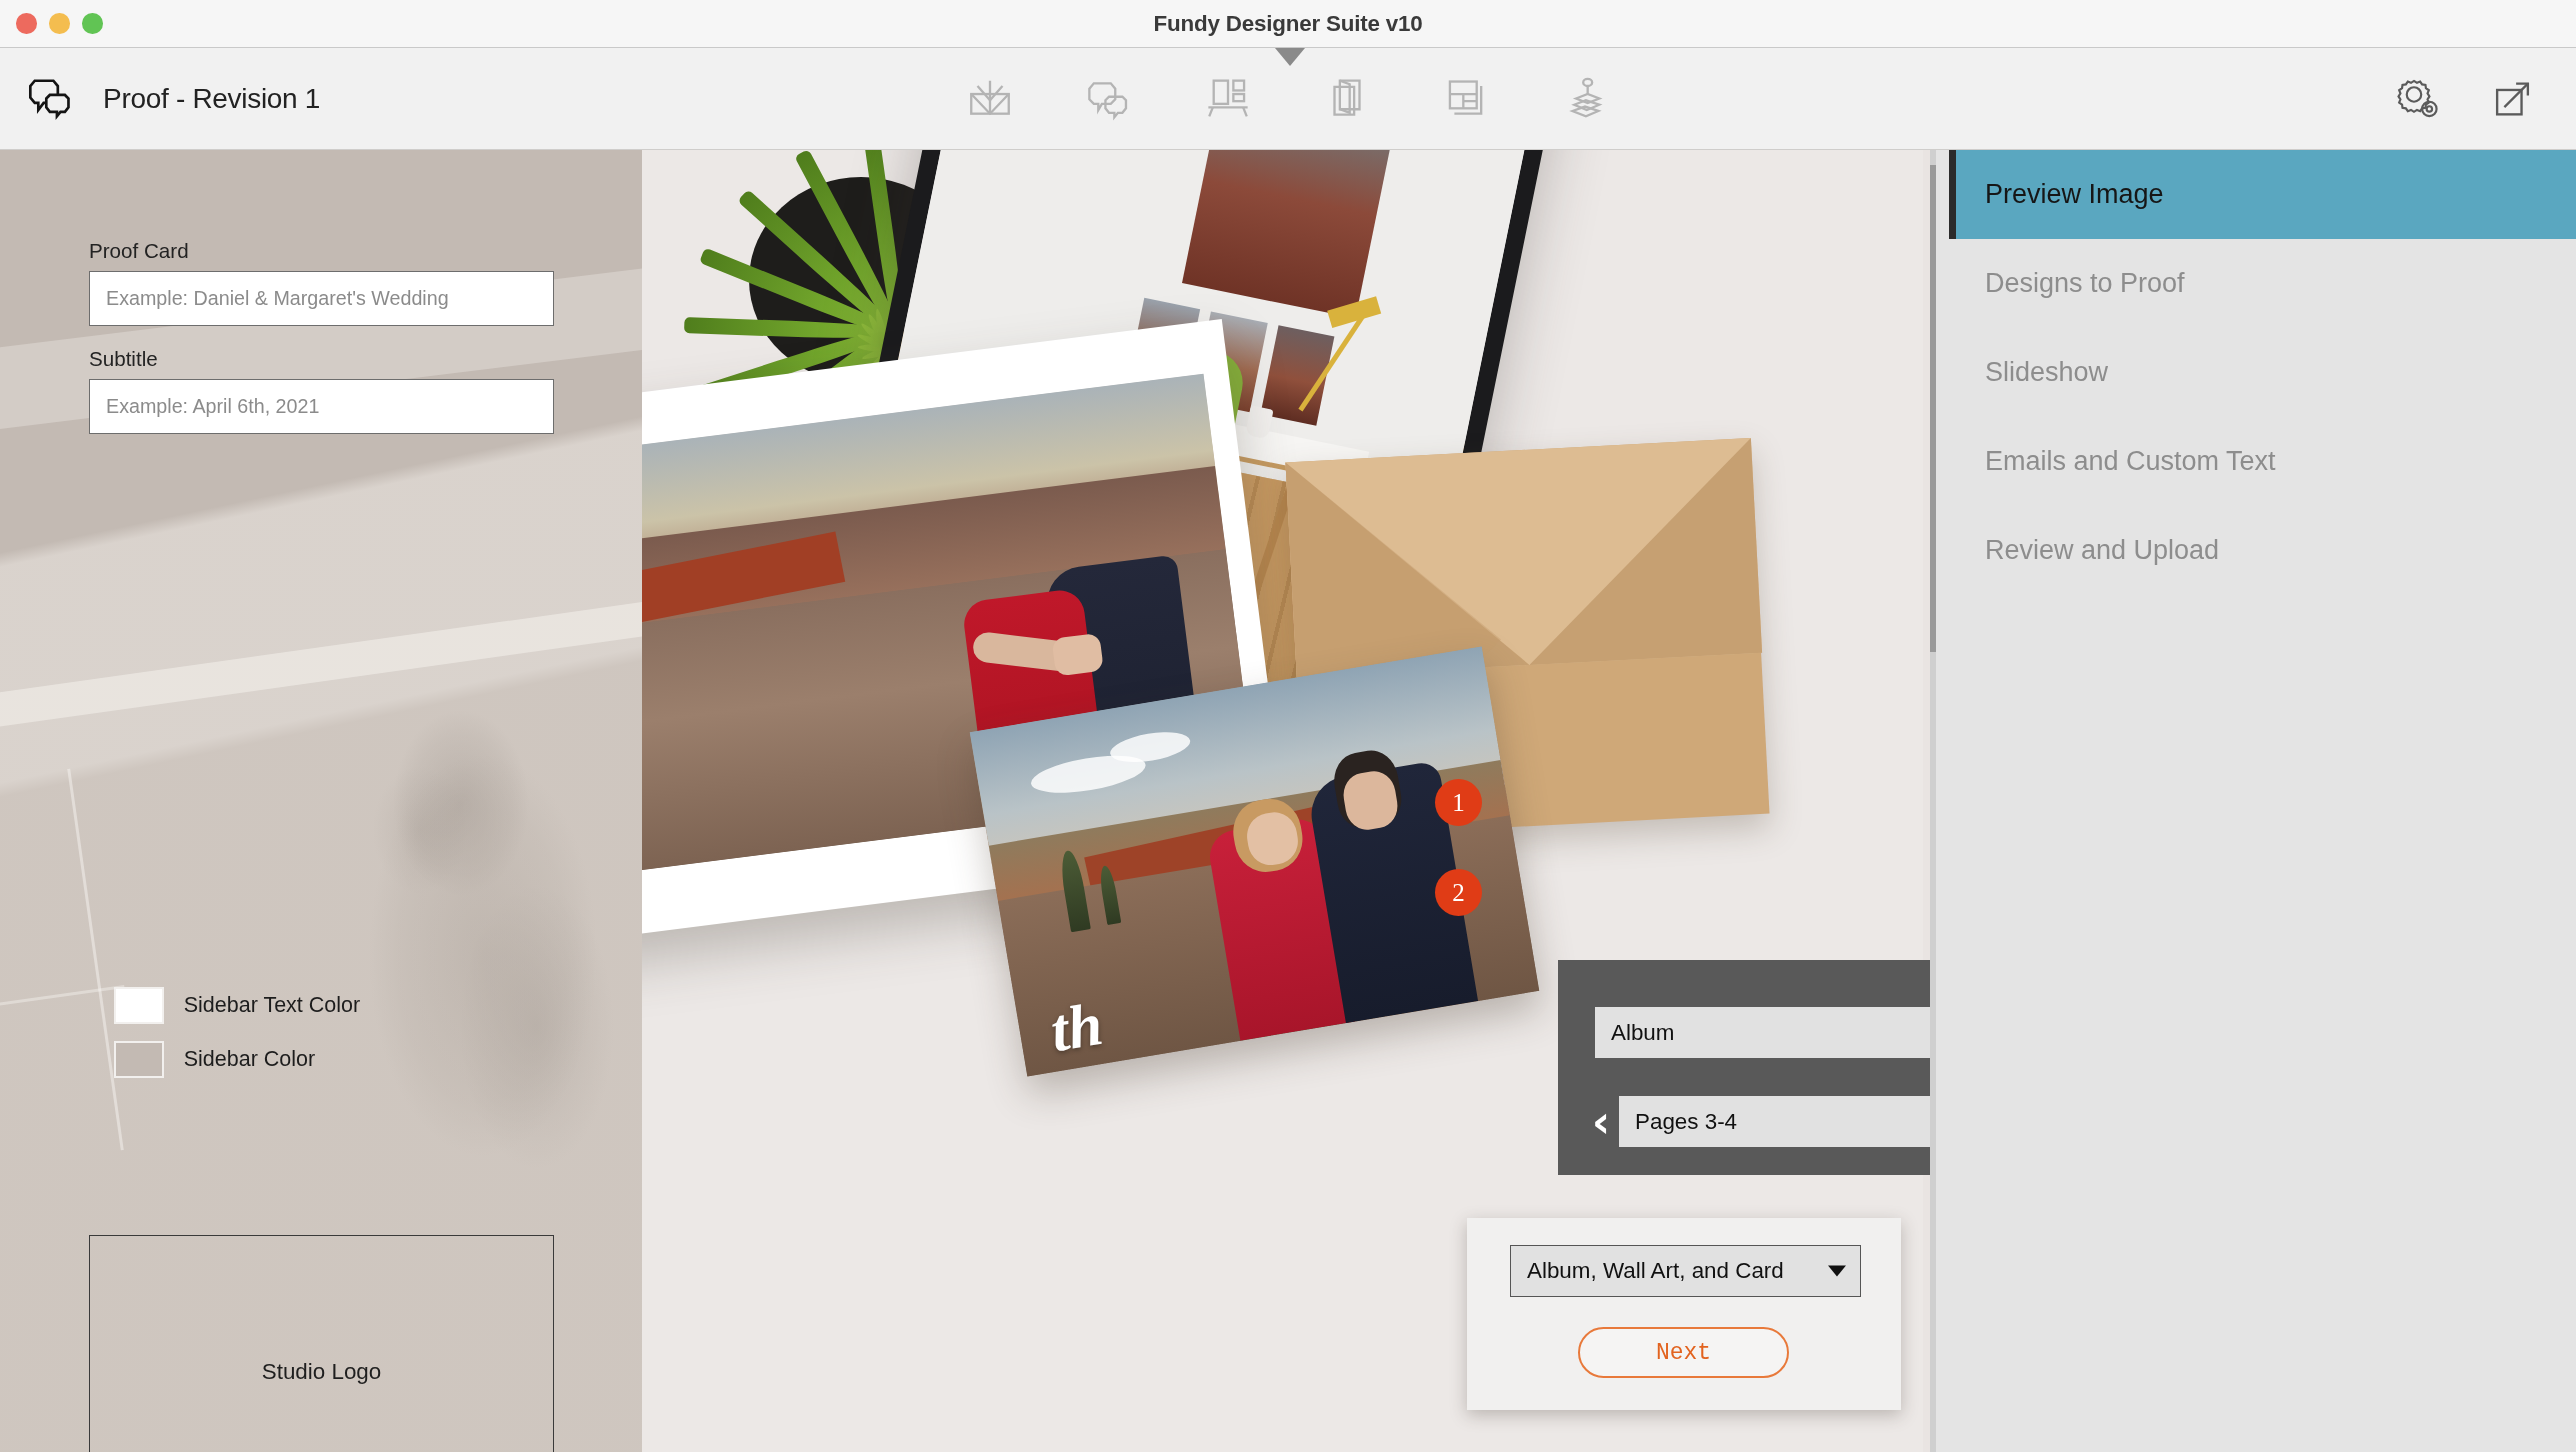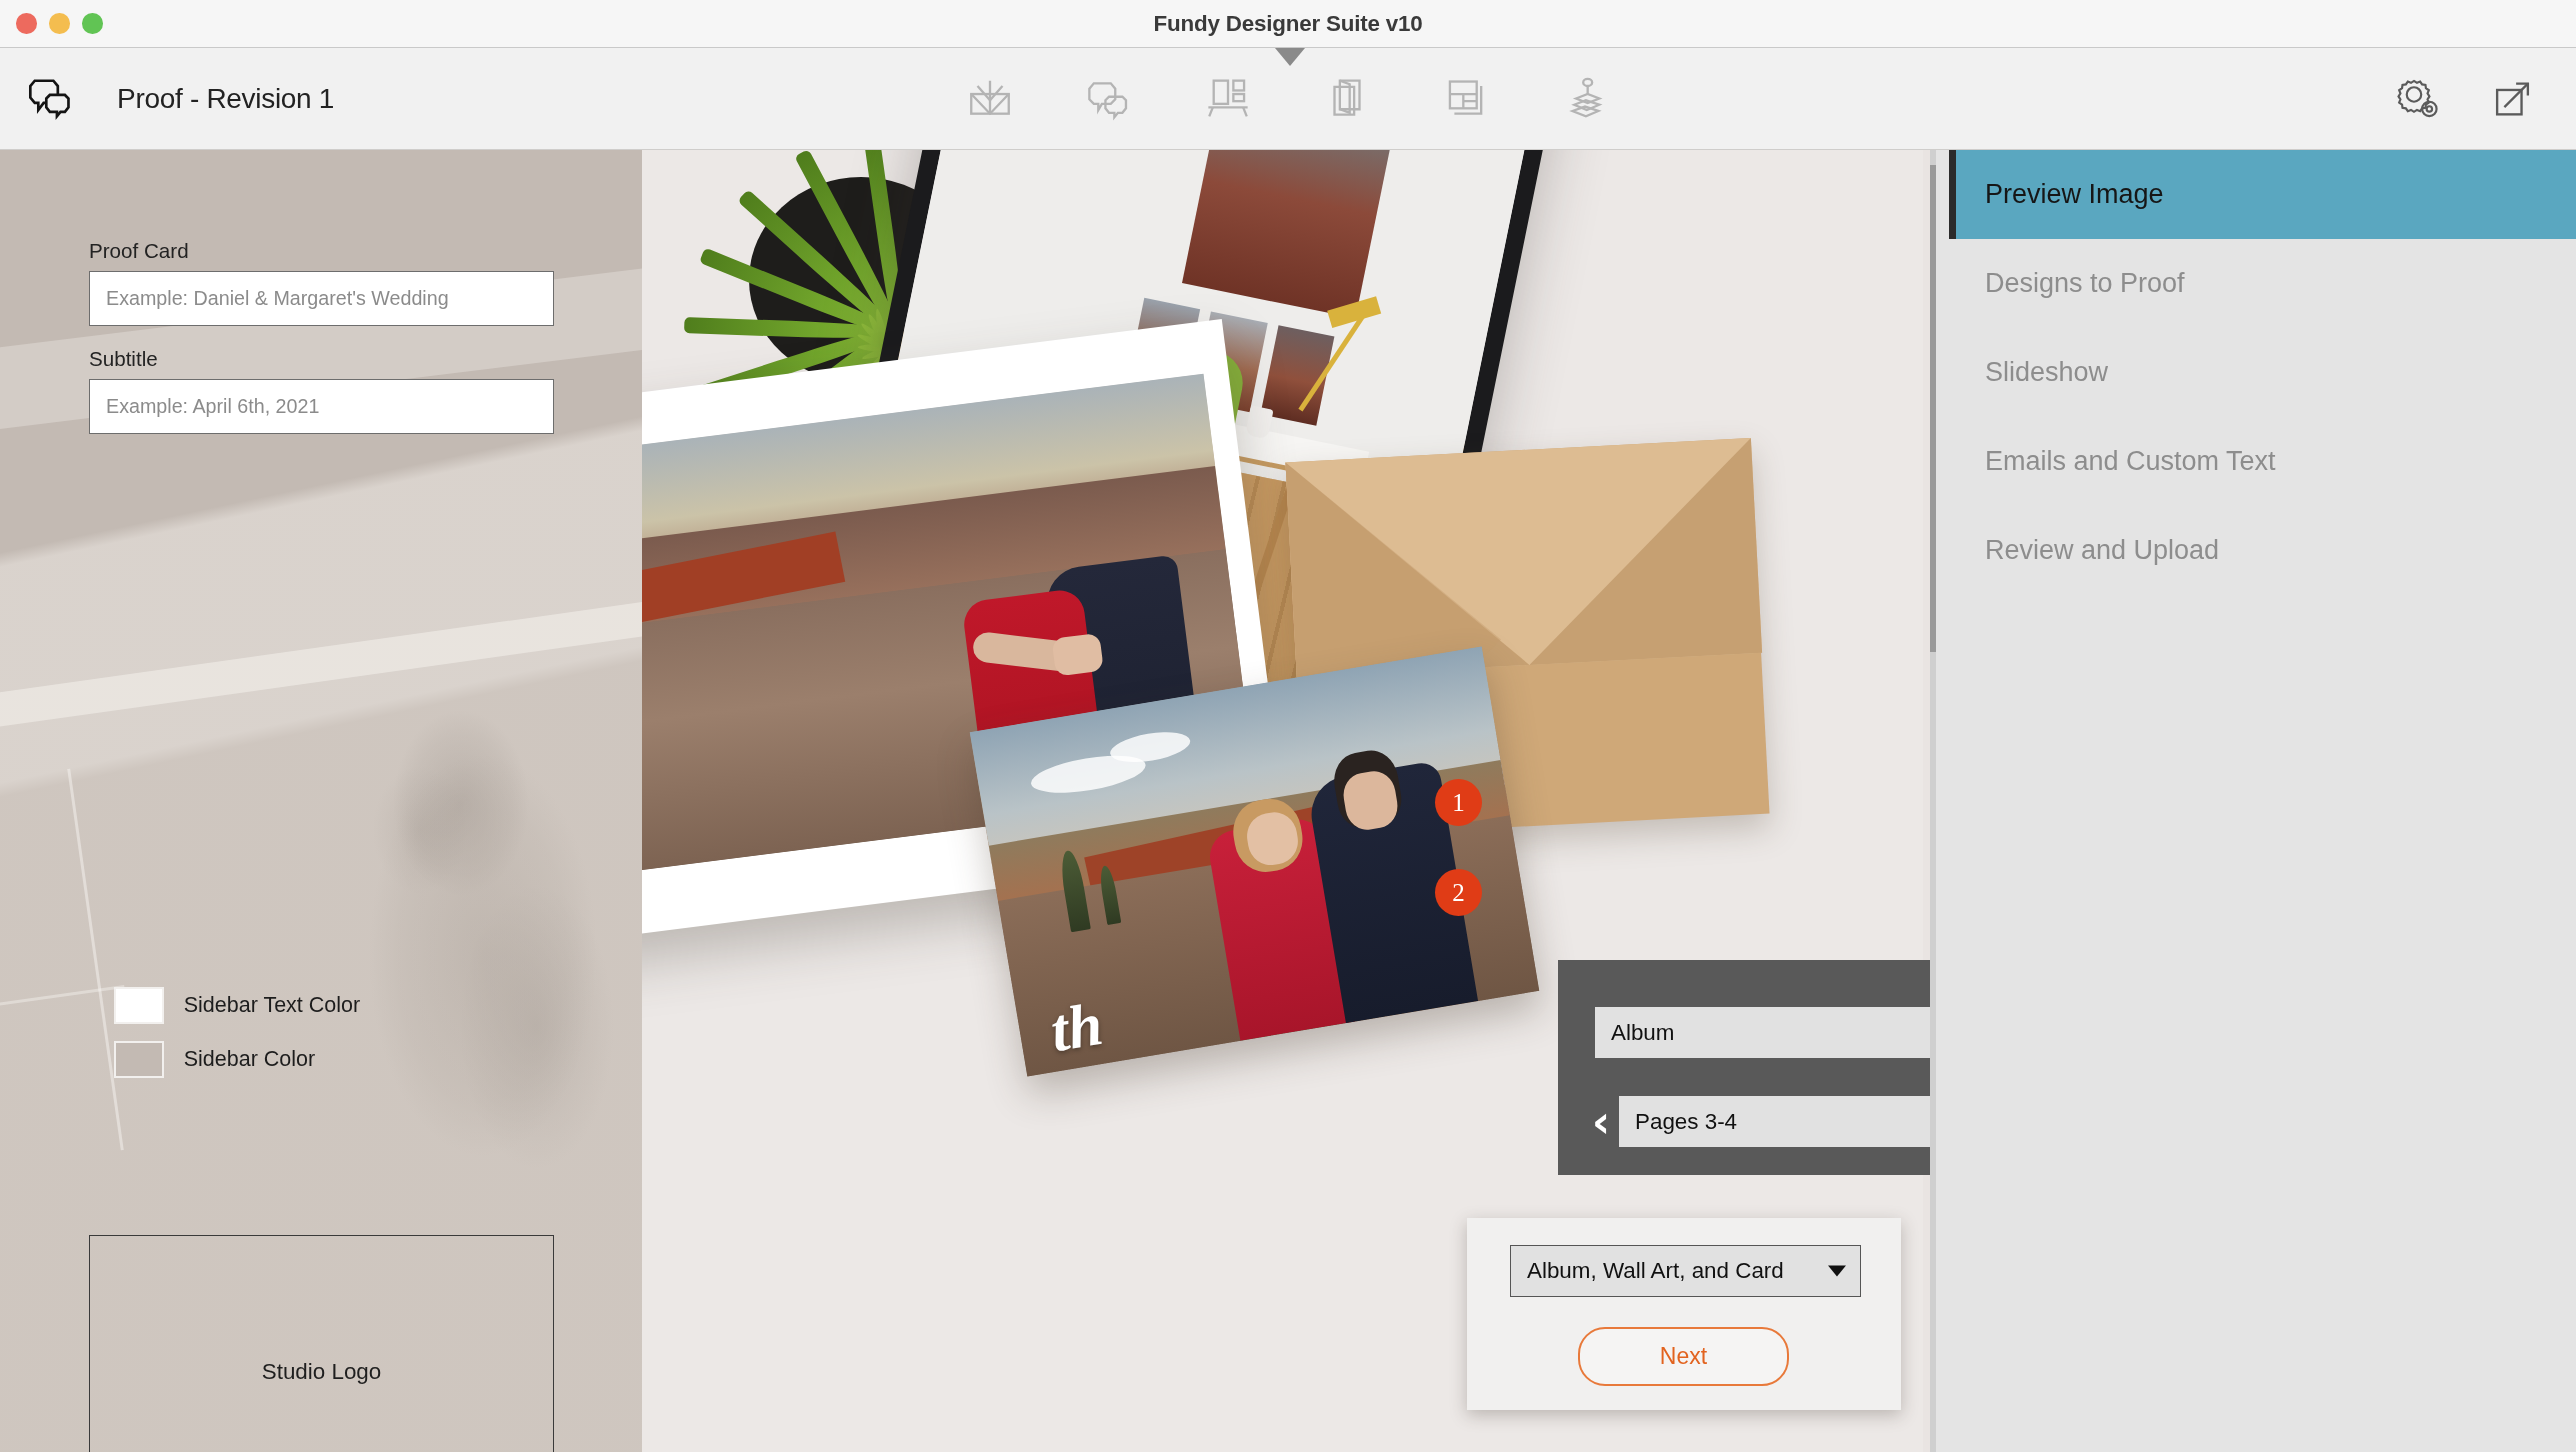--- a/index.html
+++ b/index.html
@@ -36,21 +36,21 @@
     border-bottom: 0.9px solid #cfcdcb;
     display: flex; align-items: center;
   }
   .tb-caret {
     position: absolute; left: 1275px; top: 0px;
     width: 0; height: 0;
     border-left: 15px solid transparent;
     border-right: 15px solid transparent;
     border-top: 18px solid #8a8a8a;
   }
-  .tb-left { display: flex; align-items: center; margin-left: 25px; gap: 37px; }
+  .tb-left { display: flex; align-items: center; margin-left: 25px; gap: 23px; }
   .doc-icon { width: 55px; height: 55px; }
   .doc-title { font-size: 28px; color: #222; letter-spacing: -0.3px; }
 
   .tb-center {
     position: absolute; left: 962px; top: 50%; transform: translateY(-50%);
     display: flex; align-items: center; gap: 64px;
   }
   .tb-btn { width: 55px; height: 55px; display:flex; align-items:center; justify-content:center; }
 
   .tb-right {
@@ -339,26 +339,26 @@
   }
   .ld-arrow {
     position:absolute; right: 14.3px; top: 50%; transform: translateY(-50%);
     width:0;height:0;
     border-left: 9.8px solid transparent;
     border-right: 9.8px solid transparent;
     border-top: 11.6px solid #111;
   }
   .next-btn {
     position:absolute; left: 111px; top: 109px;
-    width: 211px; height: 59px;
+    width: 211px; height: 51px;
     border: 2.7px solid #e8793a; border-radius: 27px;
     background: #f5f4f3;
     color: #e2631f; font-size: 23px;
     display:flex; align-items:center; justify-content:center;
-    font-family: Liberation Sans, sans-serif;
+    font-family: Liberation Mono, monospace;
     cursor: pointer;
   }
 
   
   .right-panel {
     position: absolute; left: 1930px; top: 150px;
     width: 646px; height: 1302px;
     background: #e4e4e4;
   }
   .rp-scroll-track {

